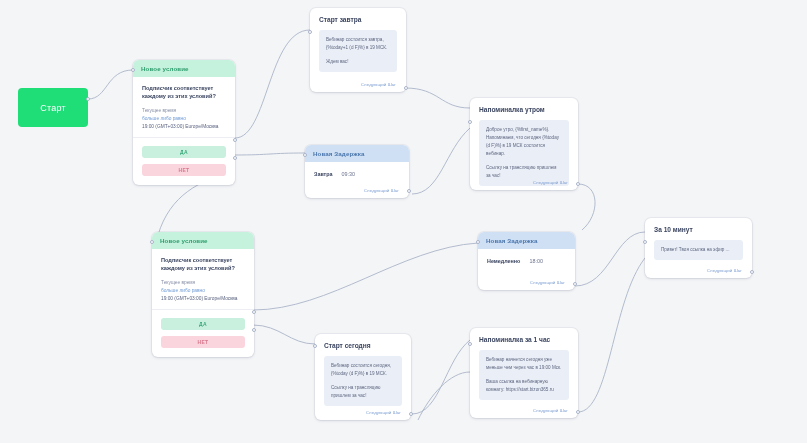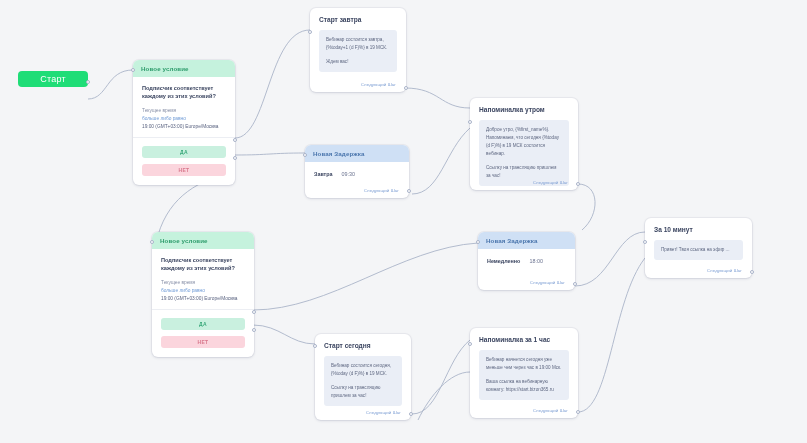--- a/index.html
+++ b/index.html
@@ -201,21 +201,21 @@
       <path d="M575,286 C610,286 615,232 645,232"></path>
 
       <path d="M412,414 C440,414 445,360 470,340"></path>
 
       <path d="M578,412 C610,412 612,300 645,258"></path>
 
       <path d="M470,372 C450,372 430,395 418,420"></path>
     </g>
   </svg>
 
-  <div class="node start-node" style="left:18px; top:71px; width:70px; height:16px;">
+  <div class="node start-node" style="left:18px; top:88px; width:70px; height:39px;">
     <span>Старт</span>
     <span class="port port-out" style="top:9px; right:-2px;"></span>
   </div>
 
   <div class="node" style="left:133px; top:60px; width:102px;">
     <div class="node-header header-green">Новое условие</div>
     <div class="cond-question">Подписчик соответствует каждому из этих условий?</div>
     <div class="cond-rules">
       <div class="cond-rule-line">Текущее время</div>
       <div class="cond-rule-line accent">больше либо равно</div>

